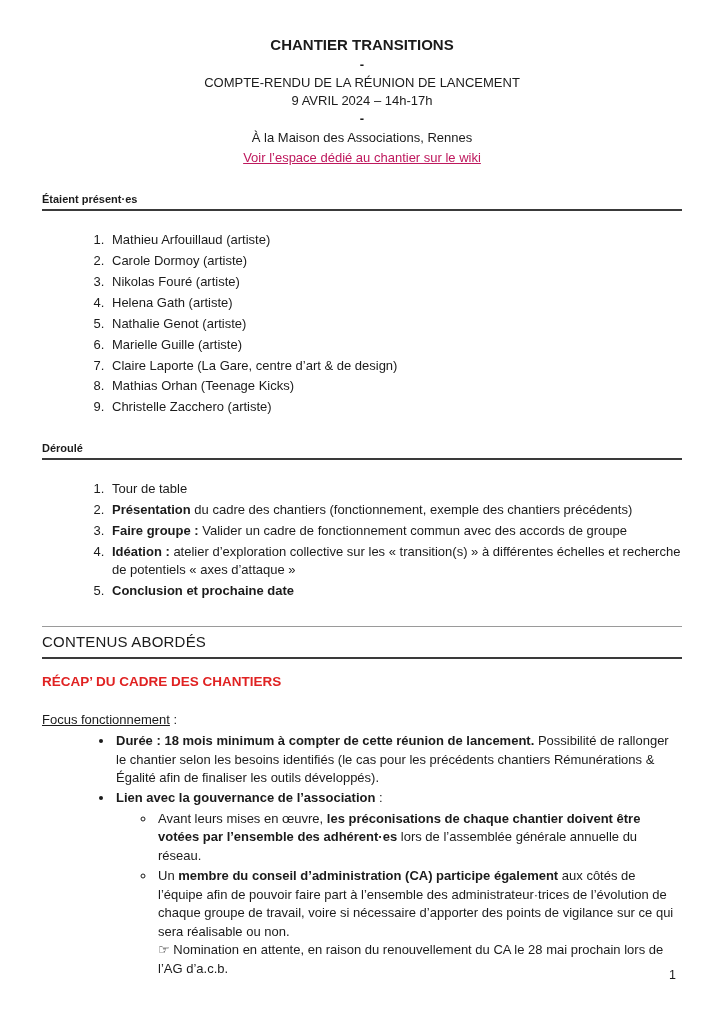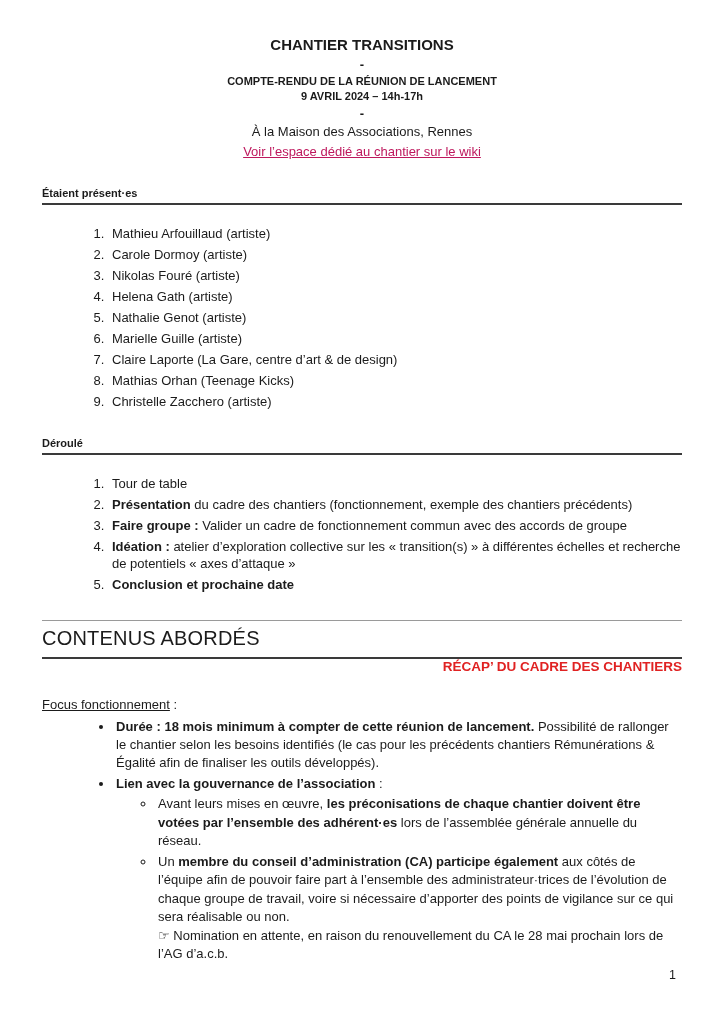--- a/index.html
+++ b/index.html
@@ -10,21 +10,21 @@
     padding:34px 42px 0 42px;
     background:#ffffff;
     font-family:"Liberation Sans", sans-serif;
     font-size:13px;
     color:#1b1b1b;
     overflow:hidden;
   }
   .center { text-align:center; }
   .t-bold { font-weight:bold; }
   .hdr-title { font-size:15px; font-weight:bold; line-height:1.45; }
-  .hdr-sub   { font-size:11px; font-weight:bold; line-height:1.4; }
+  .hdr-sub   { font-size:13px; font-weight:normal; line-height:1.4; }
   .hdr-dash  { font-weight:bold; line-height:1.4; }
   .hdr-loc   { line-height:1.4; }
   .link { color:#be185d; text-decoration:underline; cursor:pointer; }
   .link-line { margin-top:2px; line-height:1.4; }
 
   .section-heading {
     margin-top:26px;
     font-size:11px;
     font-weight:bold;
     border-bottom:2px solid #3a3a3a;
@@ -36,29 +36,30 @@
   }
   ol.num-list li {
     line-height:1.38;
     margin-bottom:3px;
     padding-left:4px;
   }
   .standalone-link { margin-top:24px; line-height:1.4; }
 
   .contents-heading {
     margin-top:26px;
-    font-size:20px;
+    font-size:15px;
     font-weight:normal;
     letter-spacing:0.2px;
     border-top:1px solid #9a9a9a;
     border-bottom:2px solid #3a3a3a;
     padding:6px 0 7px 0;
   }
   .recap-title {
-    text-align:right;
+    margin-top:15px;
+    text-align:left;
     color:#E02222;
     font-weight:bold;
     font-size:13.5px;
   }
   .mode-link { margin-top:2px; line-height:1.4; }
 
   .focus-line { margin-top:22px; line-height:1.4; }
   .focus-label { text-decoration:underline; }
 
   ul.bullet-list {

